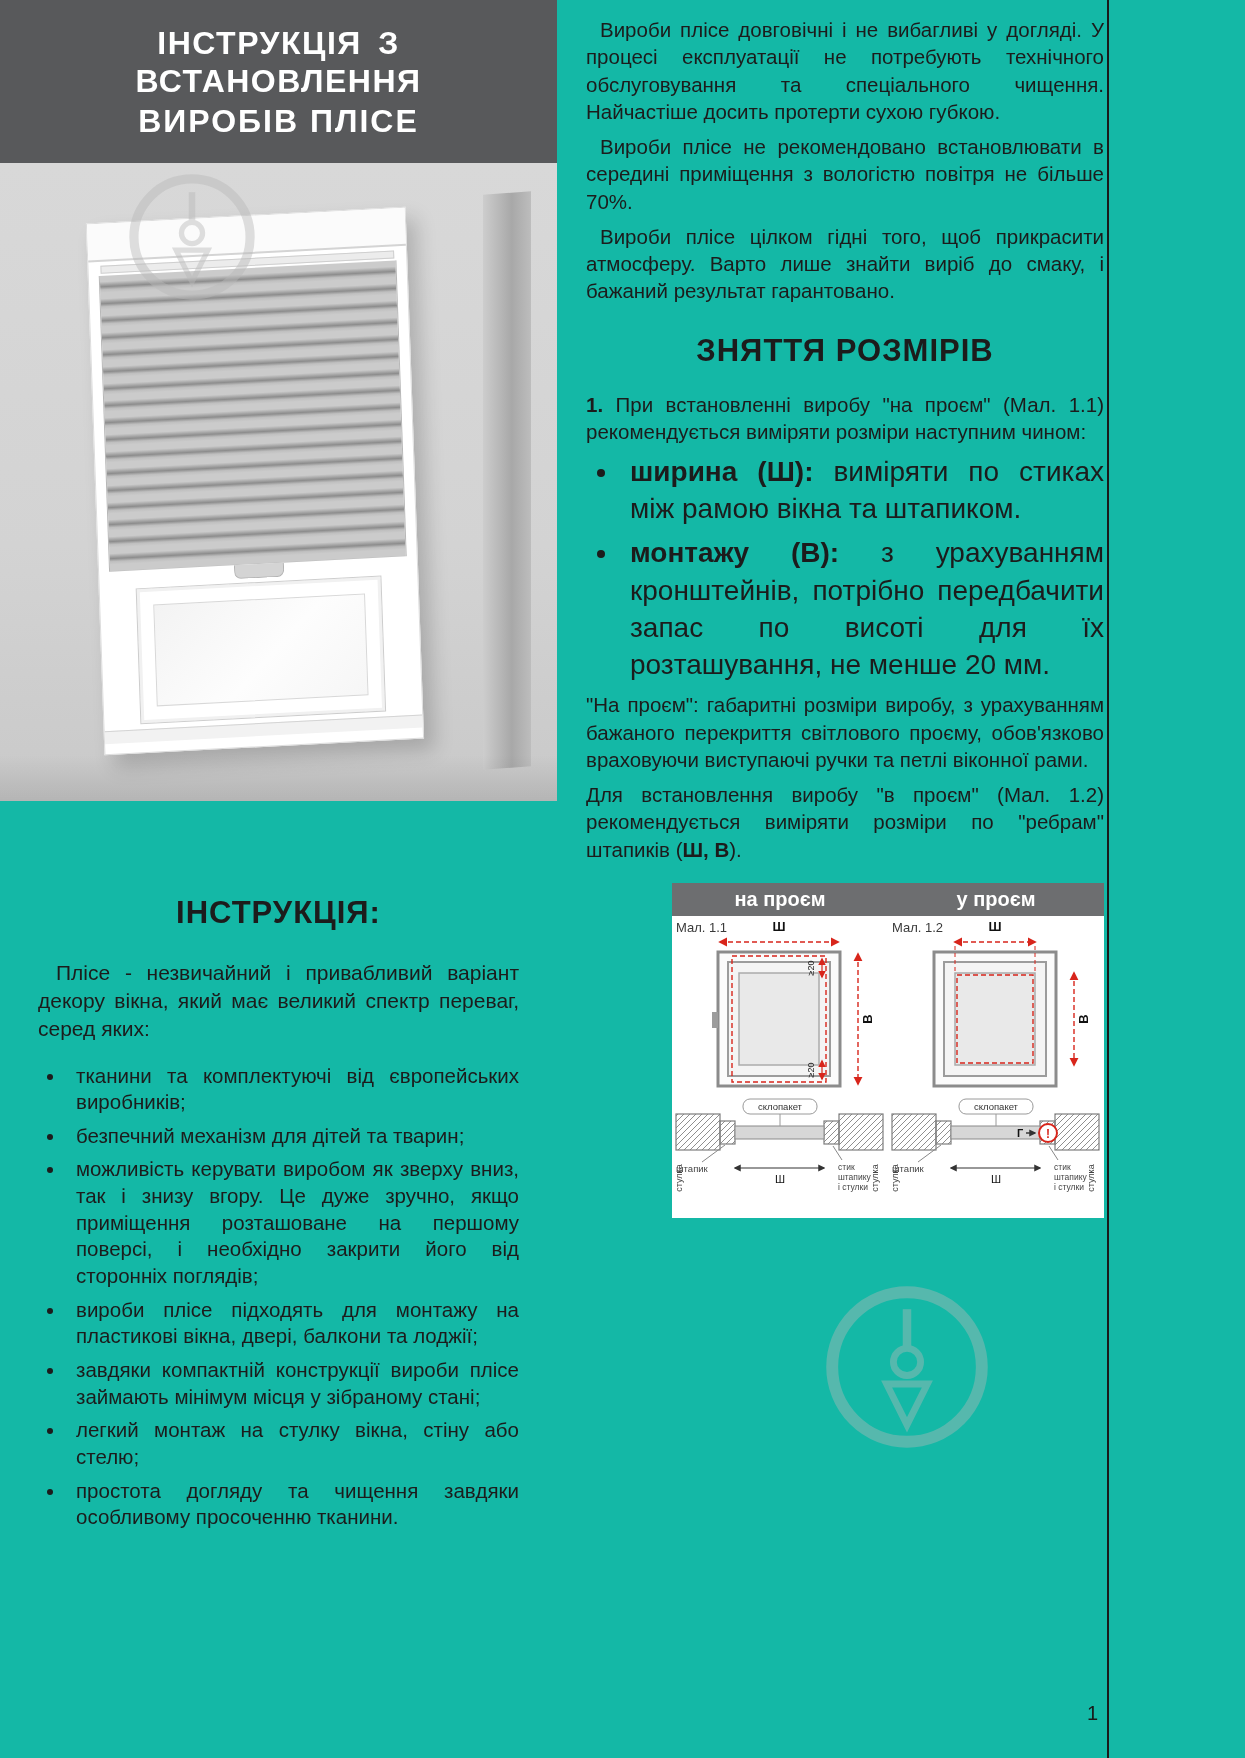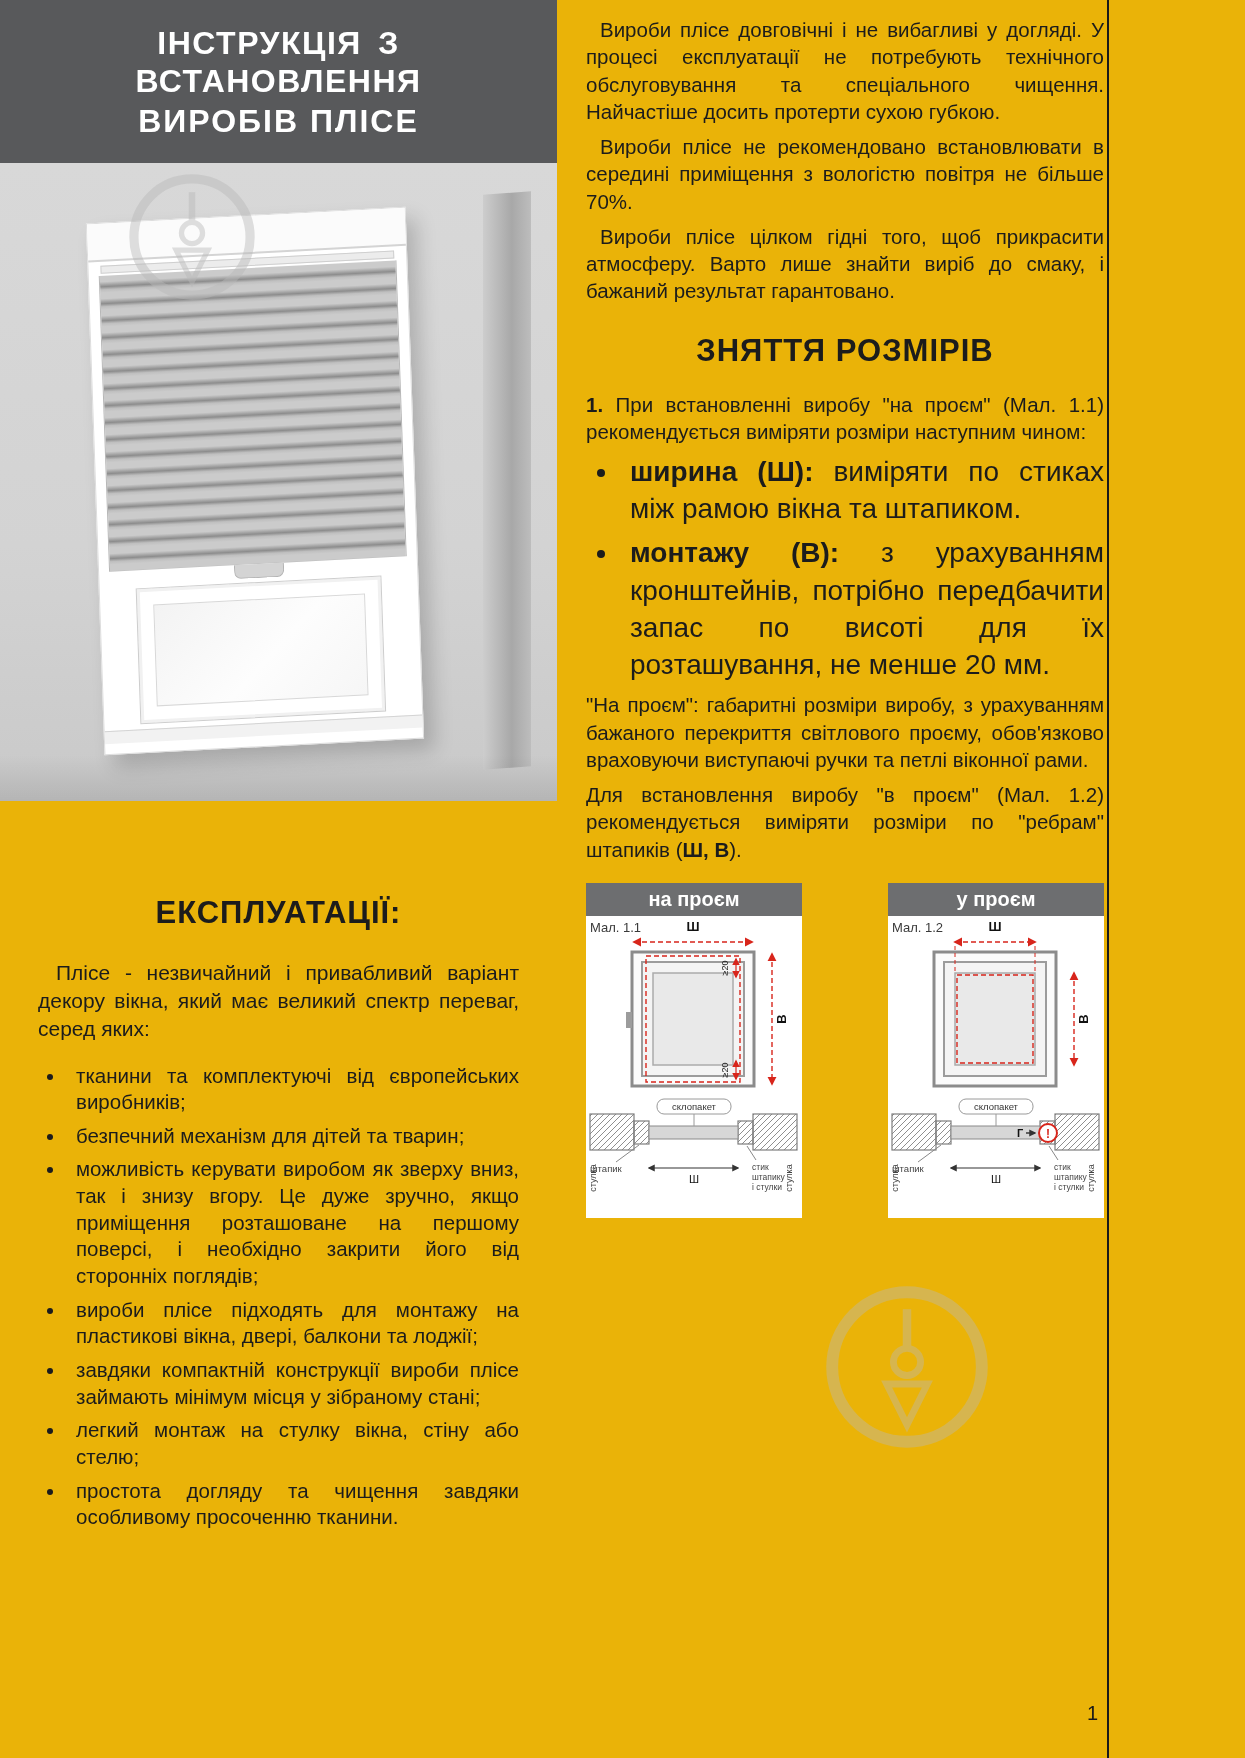--- a/index.html
+++ b/index.html
@@ -1,17 +1,17 @@
 <!DOCTYPE html>
 <html><head>
 <meta charset="utf-8">
 <style>
   html,body{margin:0;padding:0;background:#fff;}
   .page{
-    position:relative;width:1245px;height:1758px;background:#eab308;
+    position:relative;width:1245px;height:1758px;background:#14b8a6;
     font-family:"Liberation Sans",sans-serif;color:#1c1c1c;overflow:hidden;
   }
   
   .col-left{position:absolute;left:0;top:0;width:557px;}
   .left-header{background:#58595b;color:#fff;text-align:center;padding:24px 8px 22px;}
   .left-header .l1{font-size:32px;font-weight:700;letter-spacing:1.5px;word-spacing:6px;line-height:1.2;}
   .left-header .l2{font-size:32px;font-weight:700;letter-spacing:2px;line-height:1.25;}
   .window-scene{position:relative;height:638px;background:linear-gradient(180deg,#d8d8d8 0%,#d3d3d3 60%,#c9c9c9 100%);overflow:hidden;}
   .reveal{position:absolute;right:26px;top:30px;width:48px;height:575px;background:linear-gradient(90deg,#cdcdcd,#a8a8a8 60%,#bdbdbd);transform:skewY(-4deg);}
   .floor-shadow{position:absolute;left:0;right:0;bottom:0;height:46px;background:linear-gradient(180deg,rgba(0,0,0,0),rgba(0,0,0,0.10));}
@@ -38,21 +38,21 @@
   .col-right{position:absolute;left:586px;top:16px;width:518px;}
   .care-title{text-align:center;font-weight:700;line-height:1.3;letter-spacing:.5px;margin:0 0 24px;}
   .care-title .l1{font-size:30px;}
   .care-title .l2{font-size:30px;}
   .jp{text-align:justify;font-size:20.5px;line-height:1.33;margin:0 0 8px;}
   .ind{text-indent:14px;}
   .gap-top{margin-top:0;}
   .measure-title{text-align:center;font-weight:700;font-size:31px;letter-spacing:1px;margin:28px 0 22px;}
   .measure-list{margin:6px 0 8px;padding-left:34px;}
   .measure-list li{font-size:28px;line-height:1.33;text-align:justify;margin-bottom:7px;padding-left:10px;}
-  .diagrams{display:flex;justify-content:space-between;gap:42px;margin-top:20px;}
+  .diagrams{display:flex;justify-content:flex-end;margin-top:20px;}
   .panel{width:216px;}
   .panel-header{background:#6d6e70;color:#fff;font-weight:700;font-size:20px;text-align:center;padding:5px 0;}
   .panel svg{display:block;width:216px;height:302px;background:#fff;}
   .attention{margin:26px 0 0;text-align:justify;font-size:20.5px;line-height:1.38;}
 
   
   .right-rule{position:absolute;left:1107px;top:0;width:2px;height:1758px;background:#1a1a1a;}
   .page-number{position:absolute;left:1072px;top:1702px;width:26px;text-align:right;font-size:20px;color:#1a1a1a;}
 </style>
 </head>
@@ -80,21 +80,21 @@
         <div class="sill"></div>
       </div>
       <svg class="watermark wm-top" viewBox="0 0 100 100">
         <circle cx="50" cy="50" r="44" fill="none" stroke="#b9b9b9" stroke-width="7"></circle>
         <line x1="50" y1="16" x2="50" y2="40" stroke="#b9b9b9" stroke-width="5"></line>
         <circle cx="50" cy="47" r="8" fill="none" stroke="#b9b9b9" stroke-width="4"></circle>
         <path d="M38 60 L62 60 L50 84 Z" fill="none" stroke="#b9b9b9" stroke-width="4"></path>
       </svg>
     </div>
 
-    <h2 class="purpose-title">ЕКСПЛУАТАЦІЇ:</h2>
+    <h2 class="purpose-title">ІНСТРУКЦІЯ:</h2>
     <p class="purpose-intro">Плісе - незвичайний і привабливий варіант декору вікна, який має великий спектр переваг, серед яких:</p>
     <ul class="purpose-list">
       <li>тканини та комплектуючі від європейських виробників;</li>
       <li>безпечний механізм для дітей та тварин;</li>
       <li>можливість керувати виробом як зверху вниз, так і знизу вгору. Це дуже зручно, якщо приміщення розташоване на першому поверсі, і необхідно закрити його від сторонніх поглядів;</li>
       <li>вироби плісе підходять для монтажу на пластикові вікна, двері, балкони та лоджії;</li>
       <li>завдяки компактній конструкції вироби плісе займають мінімум місця у зібраному стані;</li>
       <li>легкий монтаж на стулку вікна, стіну або стелю;</li>
       <li>простота догляду та чищення завдяки особливому просоченню тканини.</li>
     </ul>

